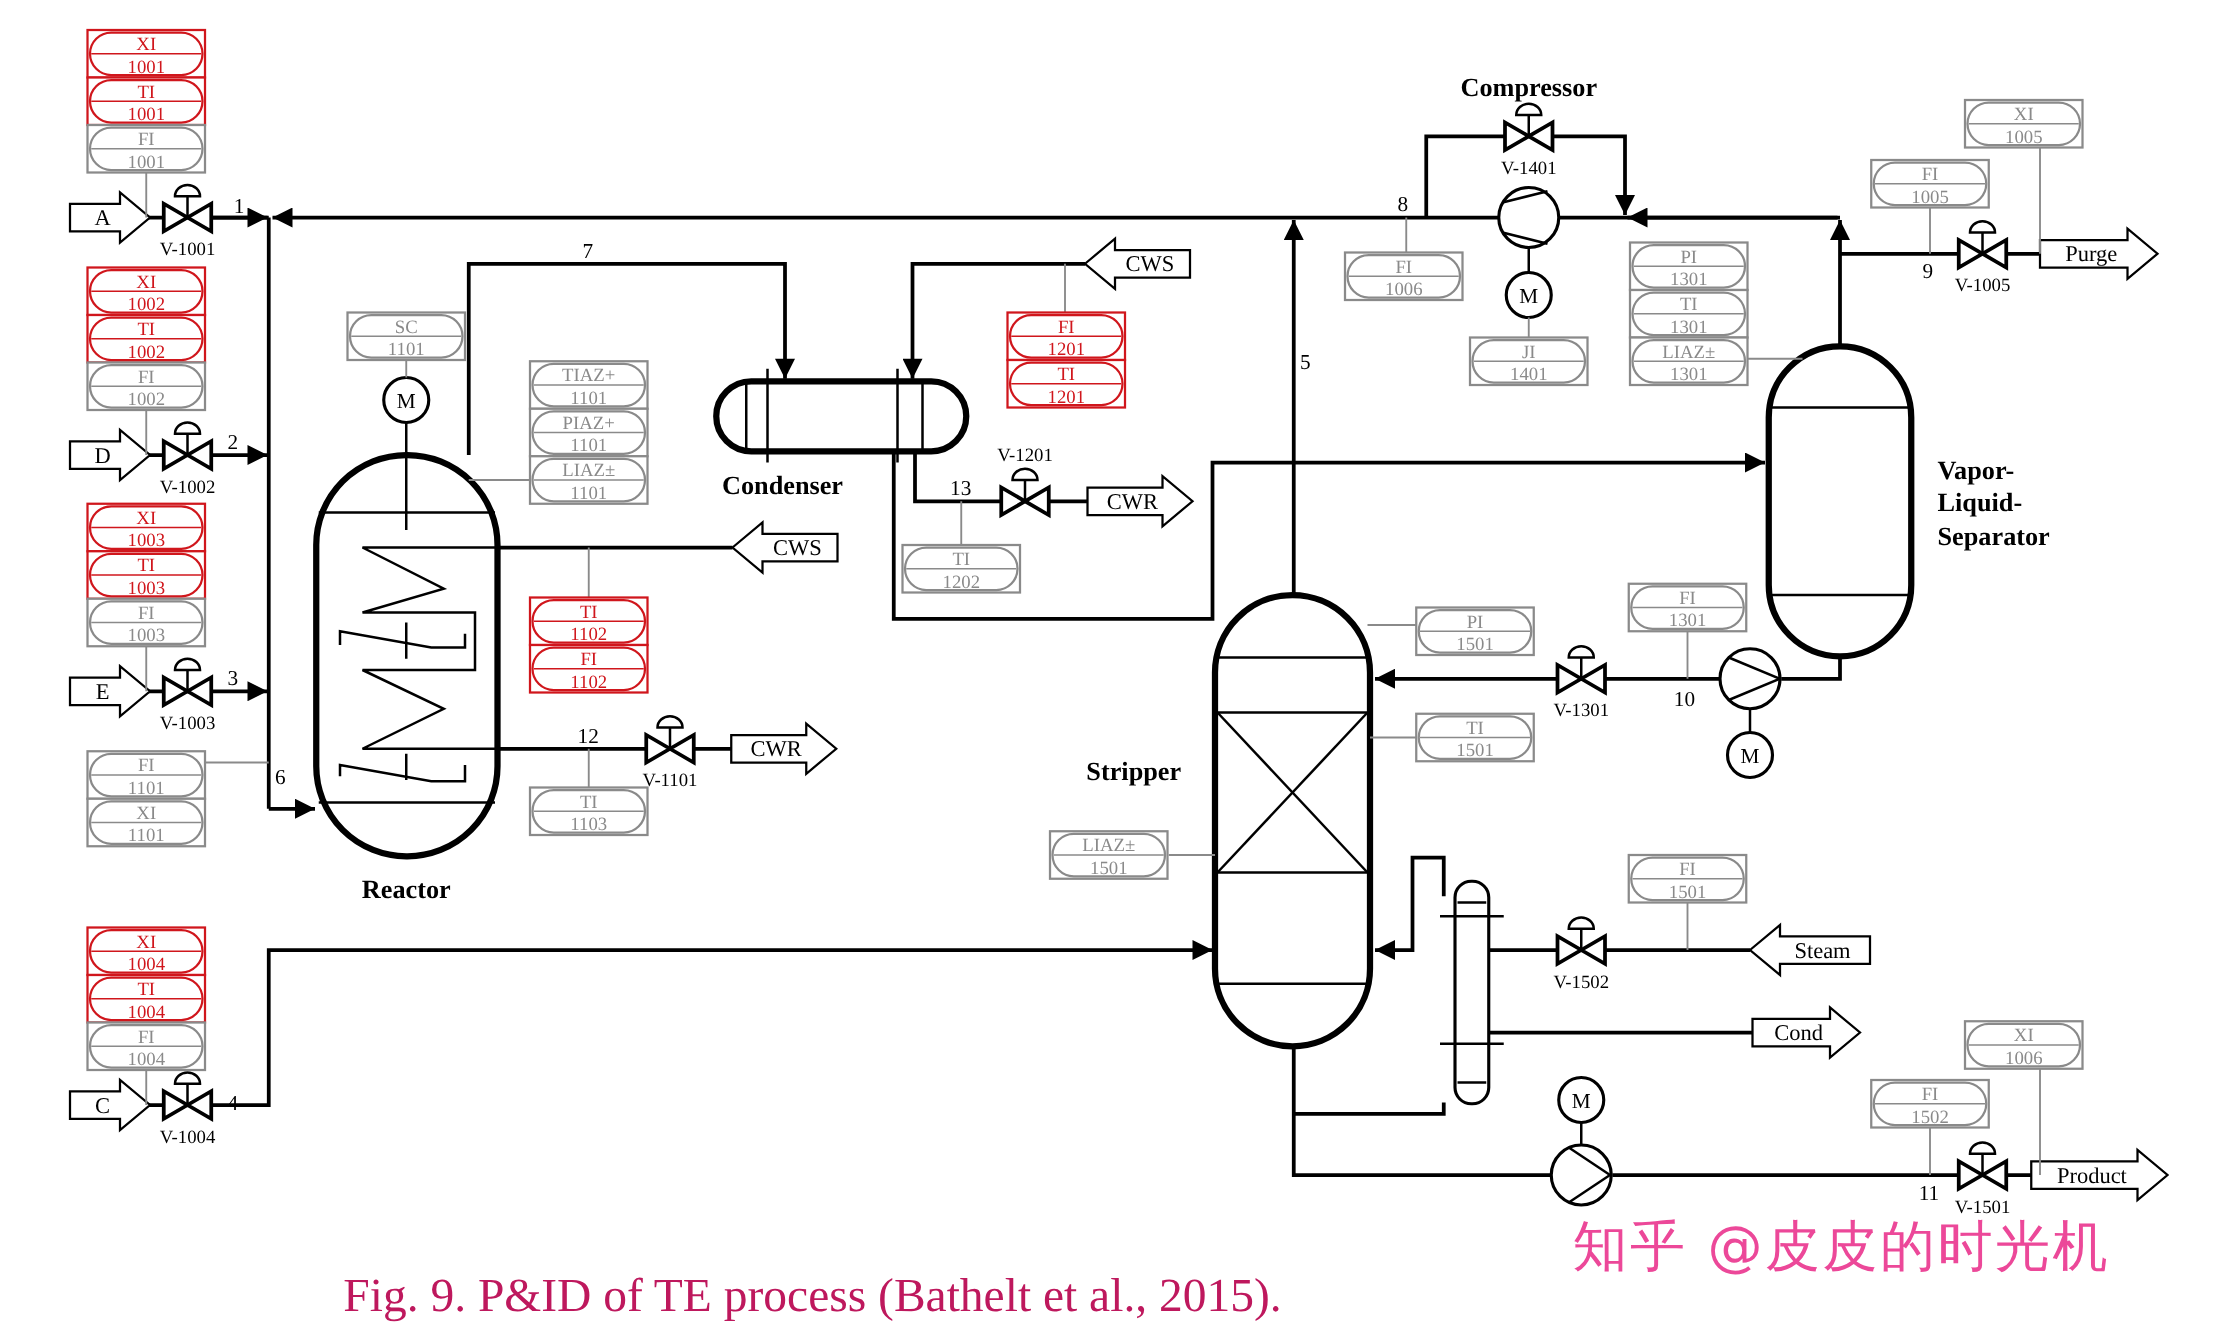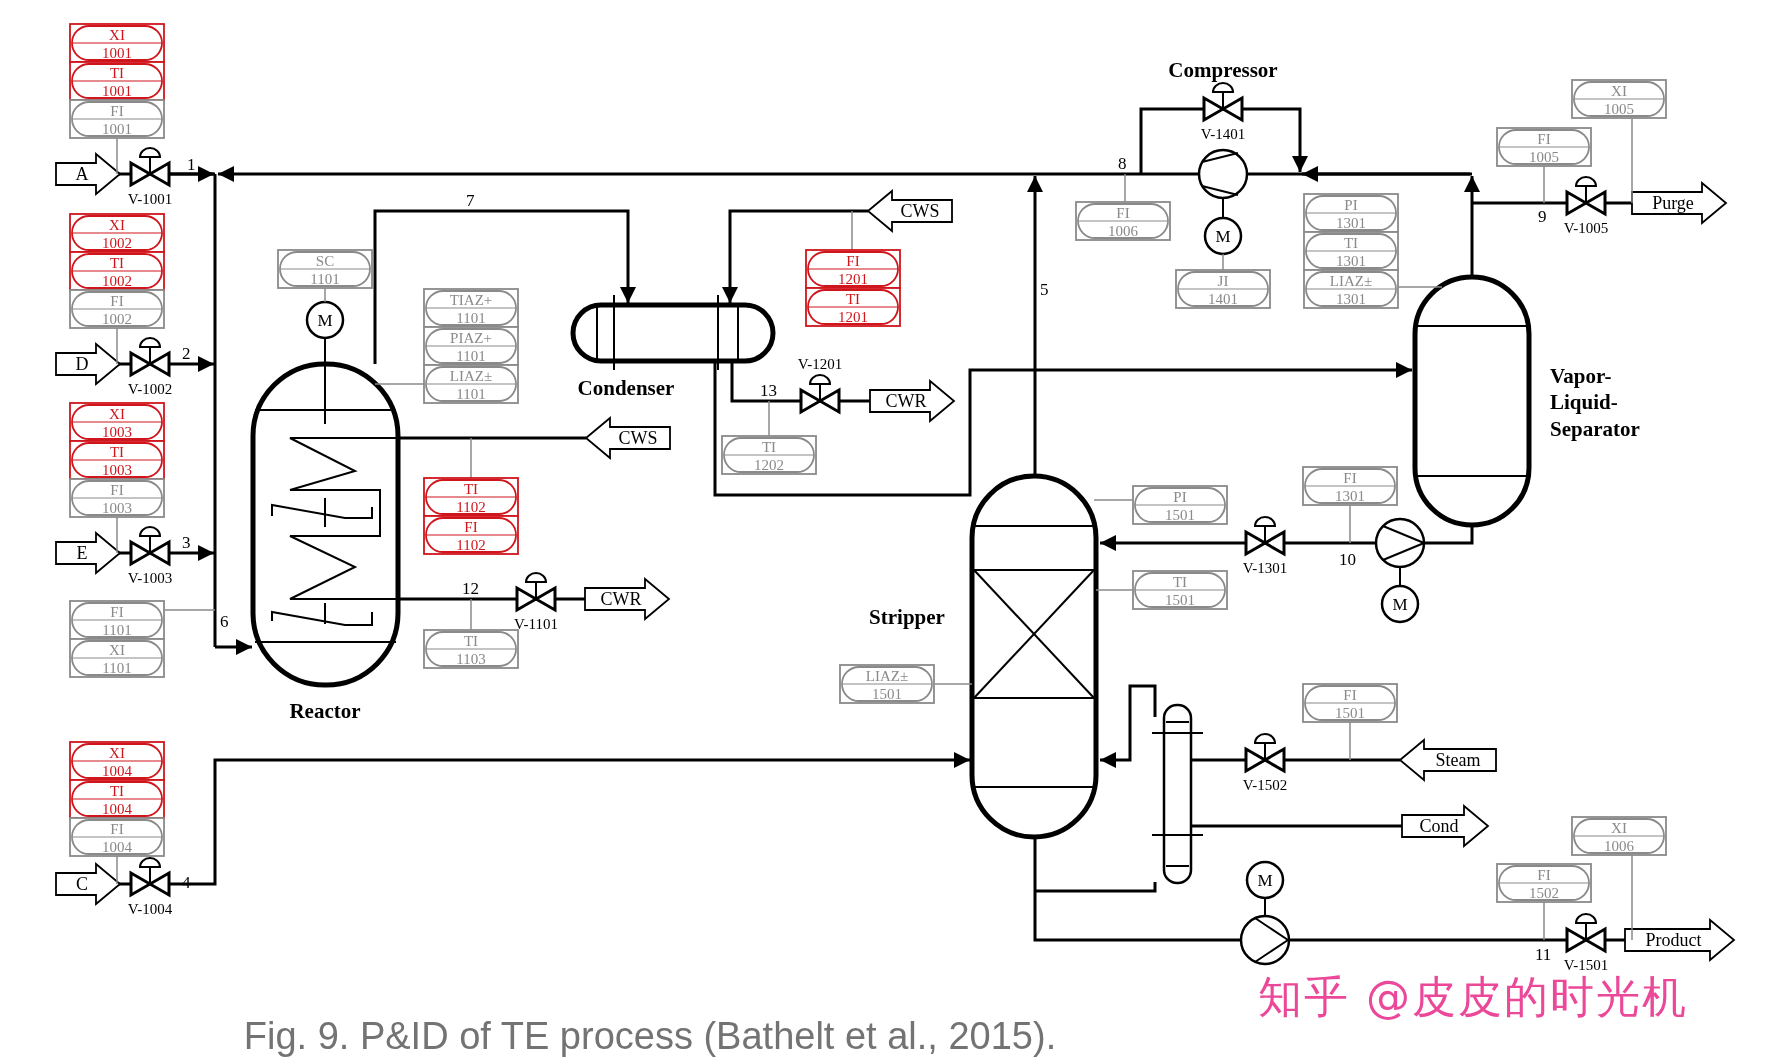--- a/index.html
+++ b/index.html
@@ -7,21 +7,21 @@
   #pid{position:absolute;left:0;top:0;}
   .pipe{stroke:#000;stroke-width:3;fill:none;}
   .thin{stroke:#000;stroke-width:2;fill:none;}
   .vessel{stroke:#000;stroke-width:5;fill:#fff;}
   .sig{stroke:#8a8a8a;stroke-width:1.5;fill:none;}
   .lbl{font-family:"Liberation Serif",serif;font-size:17px;fill:#000;}
   .lbl-sm{font-family:"Liberation Serif",serif;font-size:15px;fill:#000;}
   .unit{font-family:"Liberation Serif",serif;font-size:21px;font-weight:bold;fill:#000;}
   .term{font-family:"Liberation Serif",serif;font-size:18px;fill:#000;}
   .inst-text{font-family:"Liberation Serif",serif;font-size:15px;}
-  .caption{position:absolute;left:0;width:1300px;top:1015px;text-align:center;font-family:Liberation Sans, sans-serif;font-size:38px;color:#737373;}
+  .caption{position:absolute;left:0;width:1300px;top:1015px;text-align:center;font-family:Liberation Serif, serif;font-size:38px;color:#be185d;}
   .watermark{position:absolute;left:1258px;top:968px;font-family:"DejaVu Sans",sans-serif;font-size:44px;color:#ec4899;letter-spacing:2px;}
 </style>
 </head>
 <body>
 
 <svg id="pid" width="1774" height="1060" viewBox="0 0 1774 1060" xmlns="http://www.w3.org/2000/svg">
   <defs>
     <marker id="arr" viewBox="0 0 10 10" refX="10" refY="5" markerWidth="7" markerHeight="7" orient="auto-start-reverse" markerUnits="userSpaceOnUse">
       <path d="M0,0 L10,5 L0,10 z" fill="#000"></path>
     </marker>

